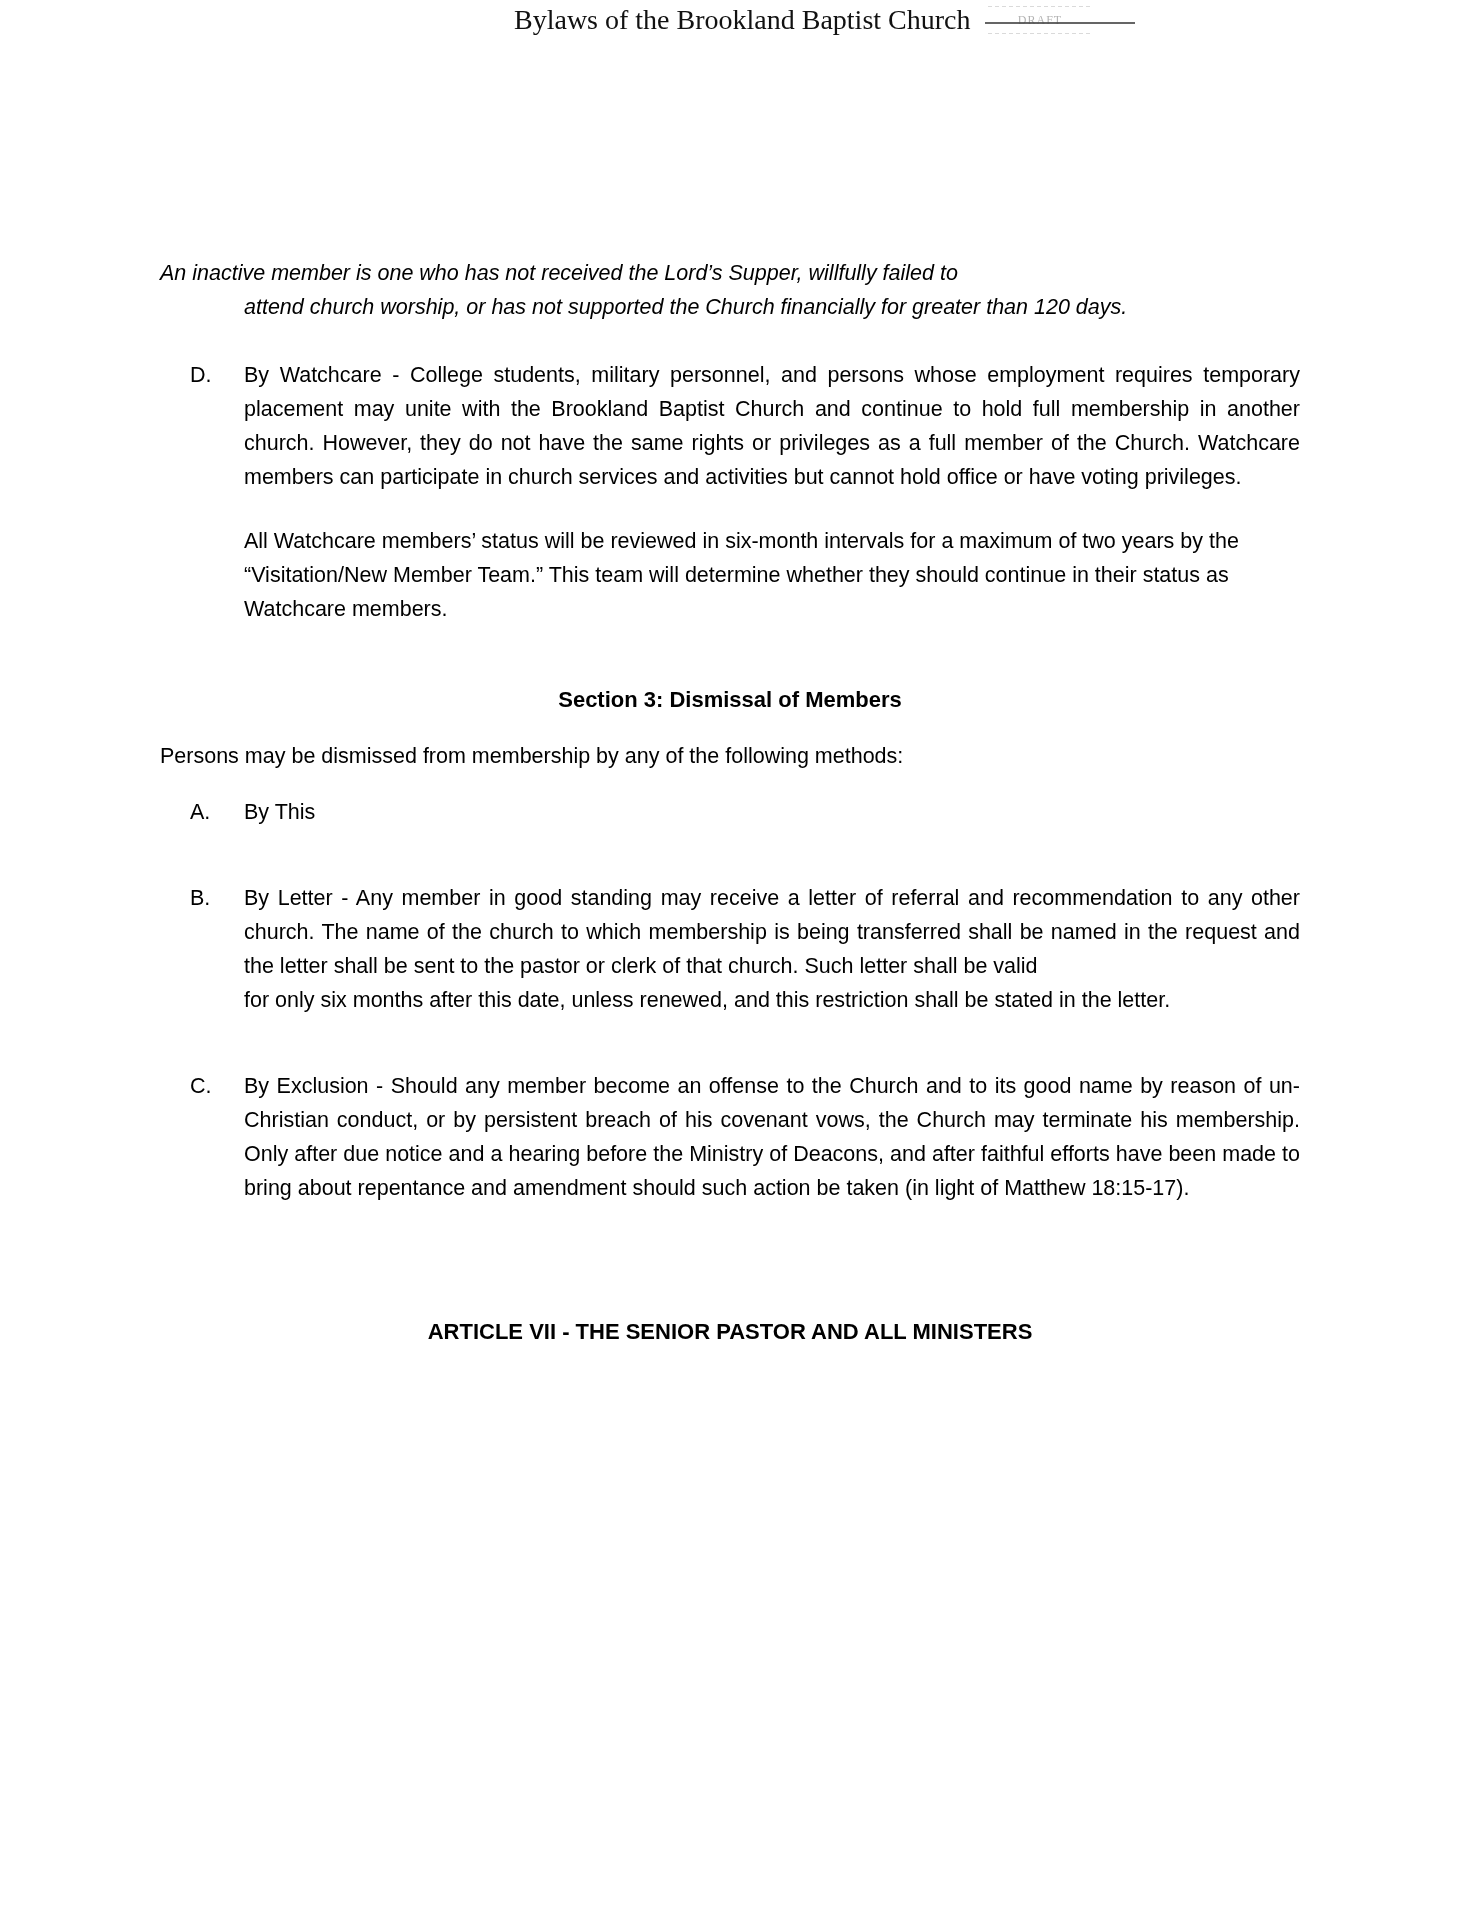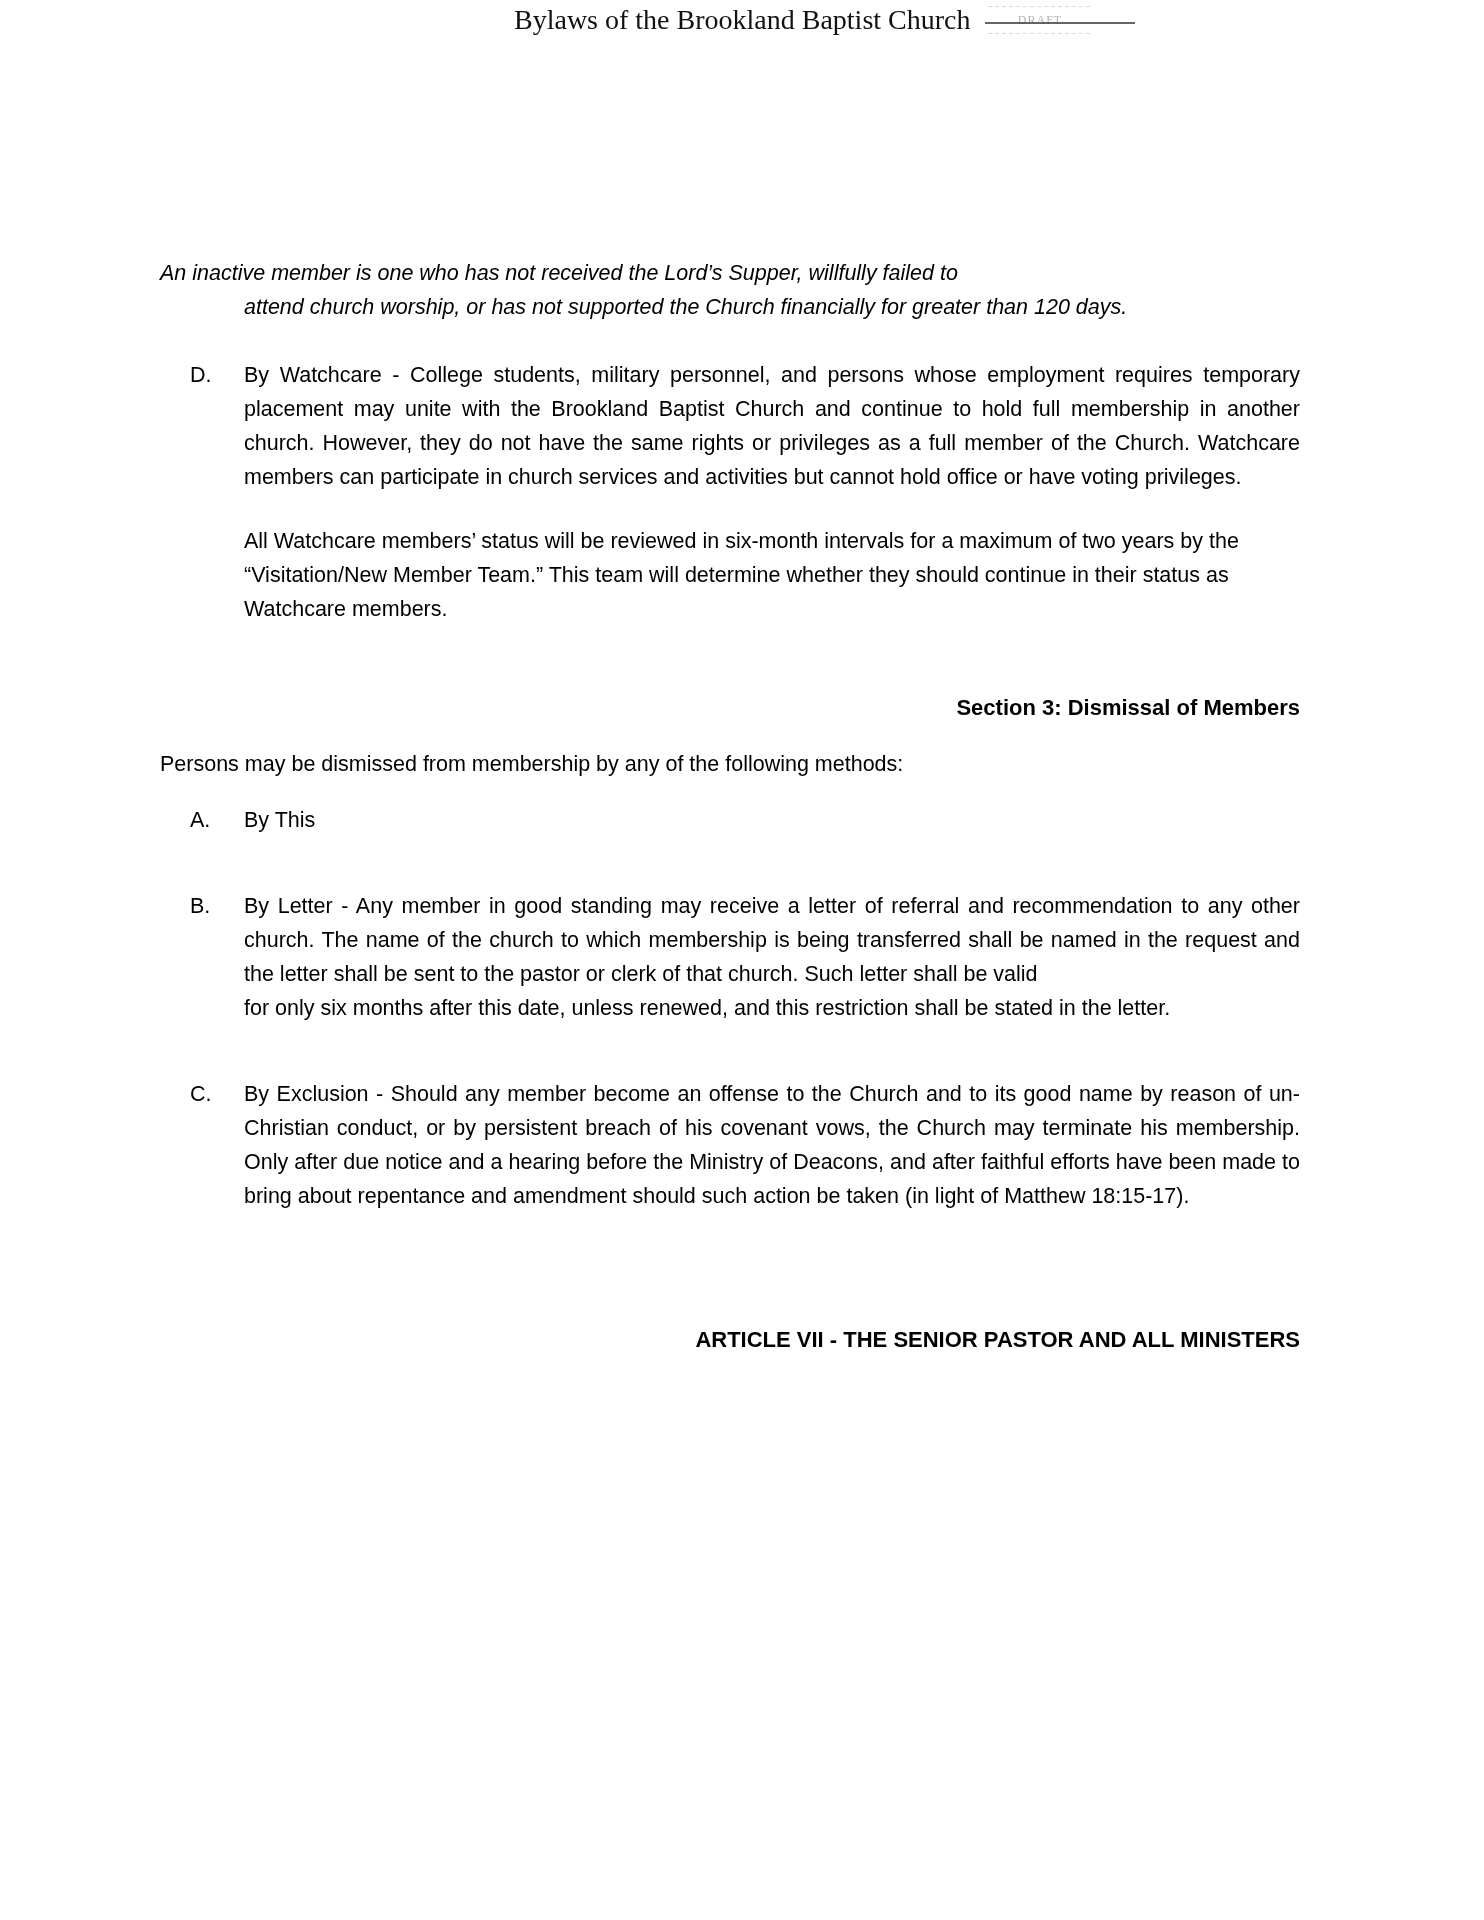--- a/index.html
+++ b/index.html
@@ -129,30 +129,30 @@
     left: 30px;
     top: 0;
     width: 44px;
     text-align: left;
     font-size: 21.5px;
     line-height: 34px;
   }
   .sub-para {
     padding-left: 84px;
     margin-top: 26px;
-    margin-bottom: 11px;
+    margin-bottom: 3px;
     text-align: left;
   }
 
   h2.section-head {
     font-size: 22px;
     font-weight: bold;
     line-height: 34px;
     margin: 0;
-    text-align: right;
+    text-align: center;
   }
 
   .gap-lg { height: 54px; }
   .gap-sm { height: 22px; }
   .gap-xl { height: 80px; }
 
   .no-justify { text-align: left; }
 </style>
 </head>
 <body>

